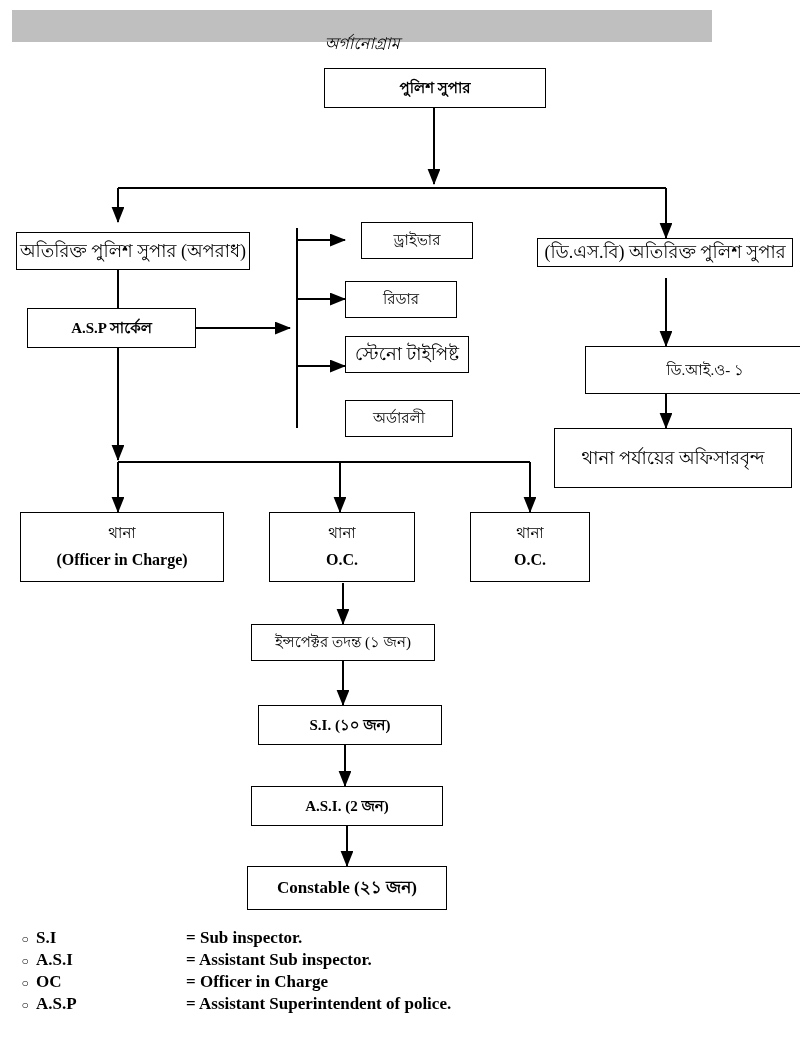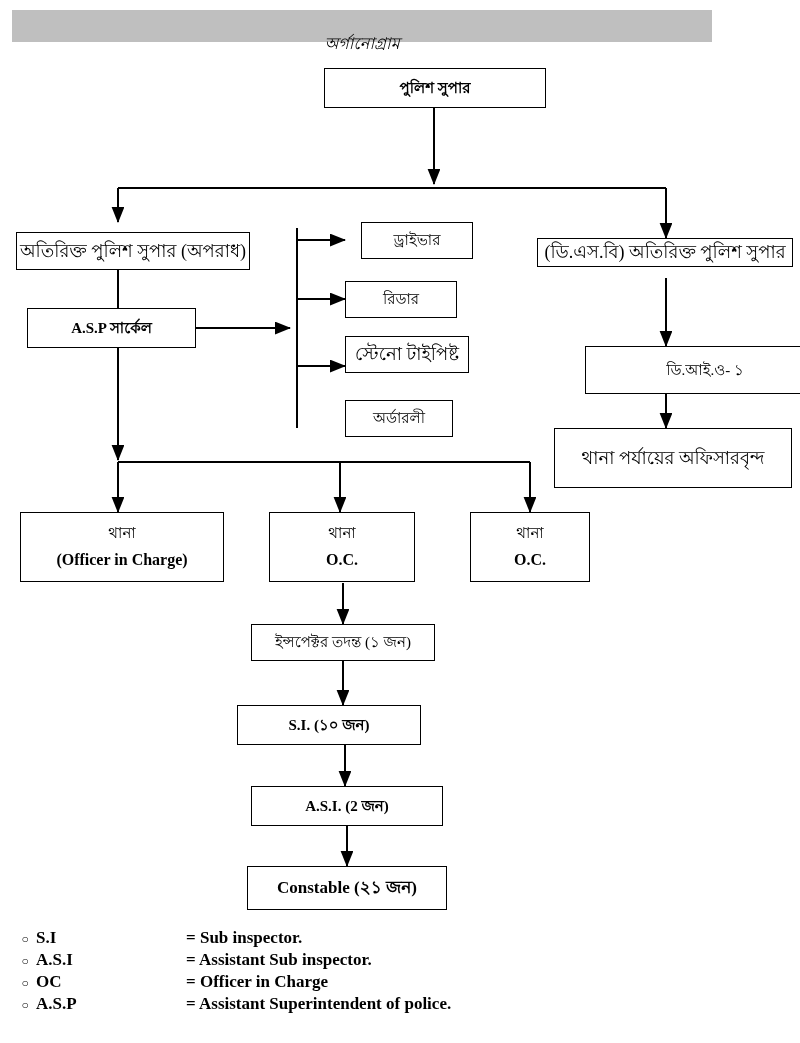--- a/index.html
+++ b/index.html
@@ -151,21 +151,21 @@
 
   <div class="node" style="left:470px;top:512px;width:120px;height:70px;">
     <div class="l1">থানা</div>
     <div class="l2">O.C.</div>
   </div>
 
   <div class="node" style="left:251px;top:624px;width:184px;height:37px;">
     <div class="l1">ইন্সপেক্টর তদন্ত (১ জন)</div>
   </div>
 
-  <div class="node bold" style="left:237px;top:705px;width:184px;height:40px;">
+  <div class="node bold" style="left:258px;top:705px;width:184px;height:40px;">
     <div class="l1">S.I. (১০ জন)</div>
   </div>
 
   <div class="node bold" style="left:251px;top:786px;width:192px;height:40px;">
     <div class="l1">A.S.I. (2 জন)</div>
   </div>
 
   <div class="node bold" style="left:247px;top:866px;width:200px;height:44px;">
     <div class="l1" style="font-size:17px;">Constable (২১ জন)</div>
   </div>

